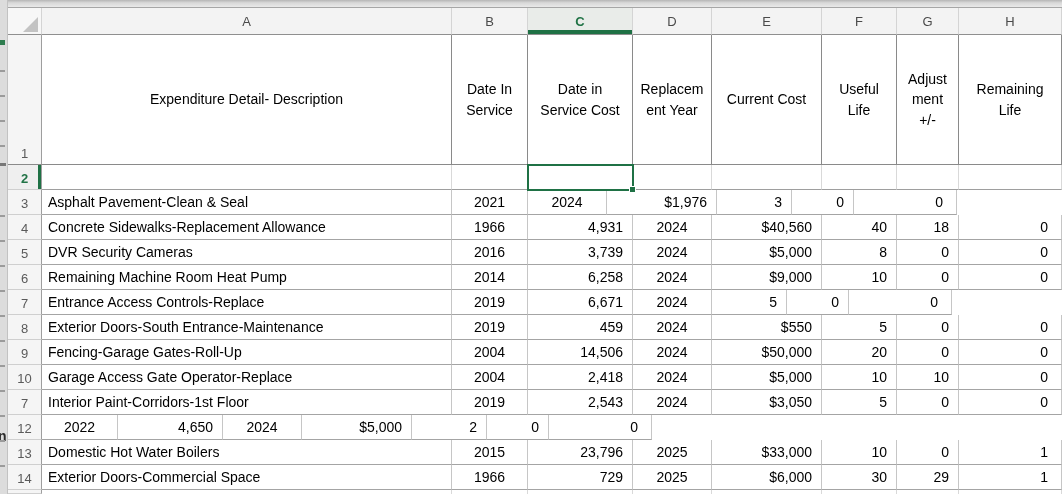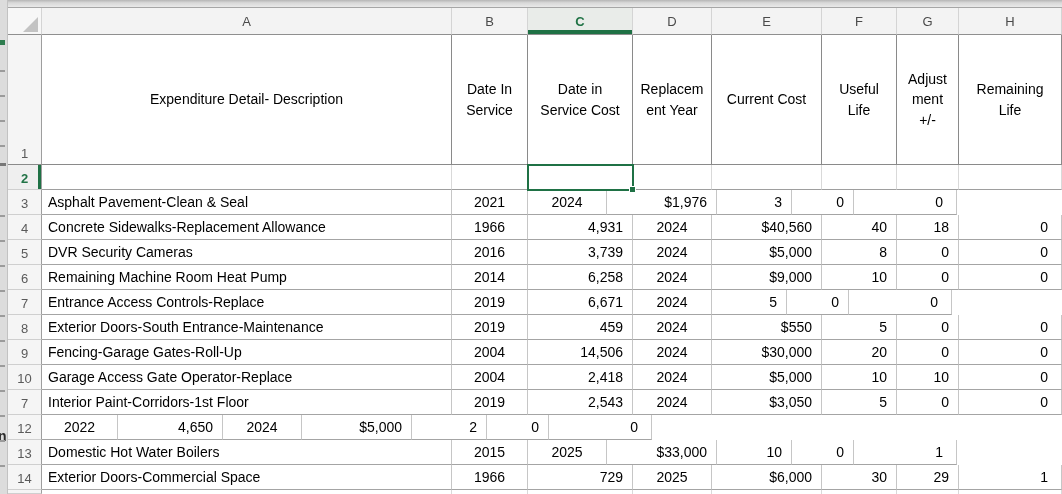--- a/index.html
+++ b/index.html
@@ -194,21 +194,21 @@
     <div class="dc ar cE">$550</div>
     <div class="dc ar cF">5</div>
     <div class="dc ar cG">0</div>
     <div class="dc ar padH cH">0</div>
   </div><div class="row rowd">
     <div class="rh">9</div>
     <div class="dc al cA">Fencing-Garage Gates-Roll-Up</div>
     <div class="dc ac cB">2004</div>
     <div class="dc ar cC">14,506</div>
     <div class="dc ac cD">2024</div>
-    <div class="dc ar cE">$30,000</div>
+    <div class="dc ar cE">$50,000</div>
     <div class="dc ar cF">20</div>
     <div class="dc ar cG">0</div>
     <div class="dc ar padH cH">0</div>
   </div><div class="row rowd">
     <div class="rh">10</div>
     <div class="dc al cA">Garage Access Gate Operator-Replace</div>
     <div class="dc ac cB">2004</div>
     <div class="dc ar cC">2,418</div>
     <div class="dc ac cD">2024</div>
     <div class="dc ar cE">$5,000</div>
@@ -231,20 +231,21 @@
     <div class="dc ar cC">4,650</div>
     <div class="dc ac cD">2024</div>
     <div class="dc ar cE">$5,000</div>
     <div class="dc ar cF">2</div>
     <div class="dc ar cG">0</div>
     <div class="dc ar padH cH">0</div>
   </div><div class="row rowd">
     <div class="rh">13</div>
     <div class="dc al cA">Domestic Hot Water Boilers</div>
     <div class="dc ac cB">2015</div>
+    <div class="dc ar cC">23,796</div>
     <div class="dc ac cD">2025</div>
     <div class="dc ar cE">$33,000</div>
     <div class="dc ar cF">10</div>
     <div class="dc ar cG">0</div>
     <div class="dc ar padH cH">1</div>
   </div><div class="row rowd">
     <div class="rh">14</div>
     <div class="dc al cA">Exterior Doors-Commercial Space</div>
     <div class="dc ac cB">1966</div>
     <div class="dc ar cC">729</div>

